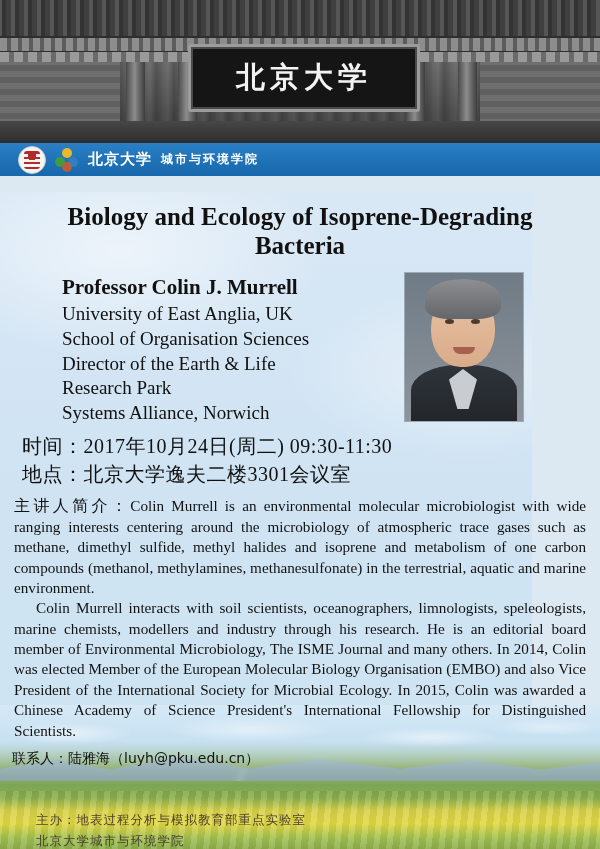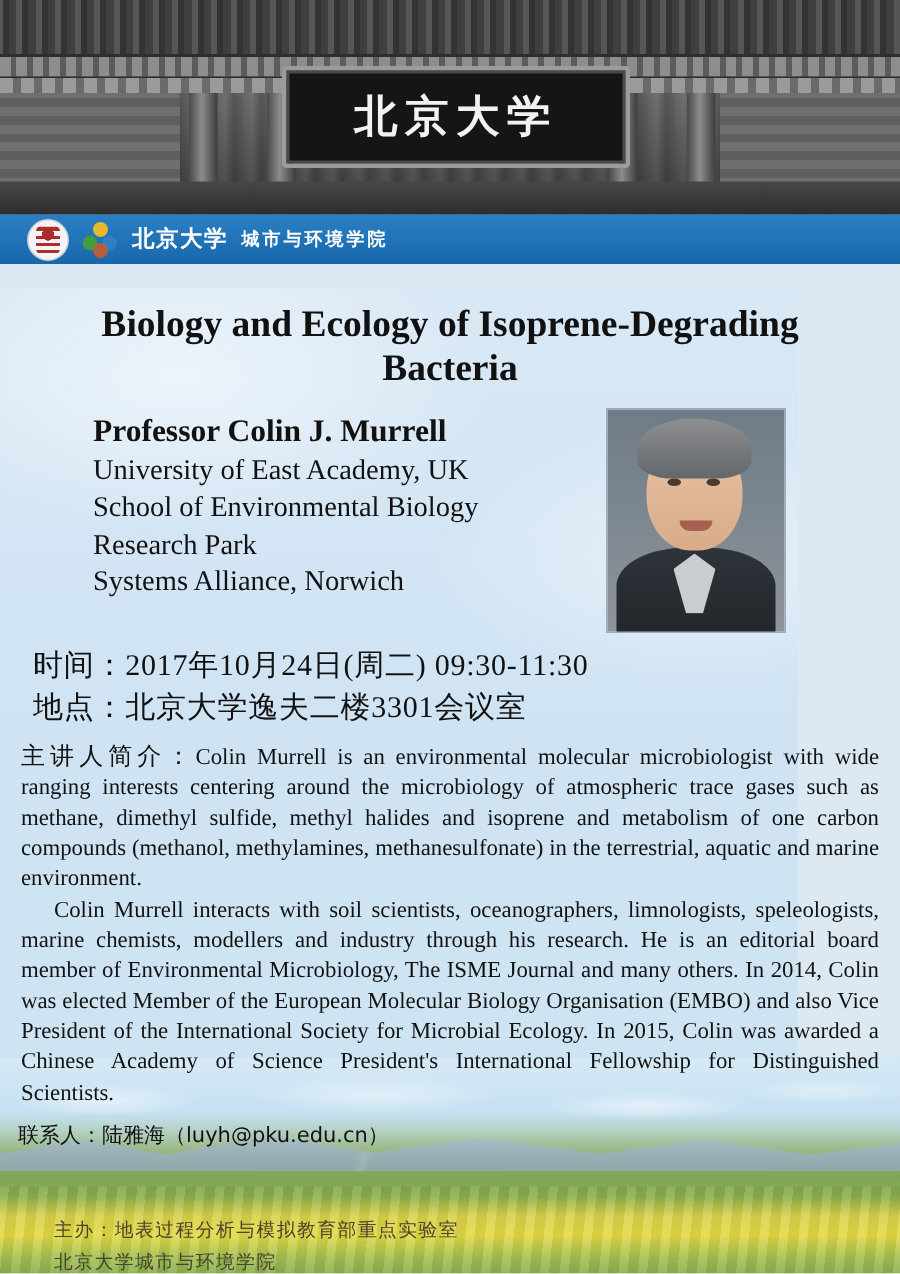--- a/index.html
+++ b/index.html
@@ -403,22 +403,23 @@
         <div class="portrait">
           <div class="body"></div>
           <div class="shirt"></div>
           <div class="head"></div>
           <div class="hair"></div>
           <div class="eyeL"></div>
           <div class="eyeR"></div>
           <div class="mouth"></div>
         </div>
         <div class="speaker-name">Professor Colin J. Murrell</div>
-        <div class="affil-line">University of East Academy, UK</div>
-        <div class="affil-line">School of Environmental Biology</div>
+        <div class="affil-line">University of East Anglia, UK</div>
+        <div class="affil-line">School of Organisation Sciences</div>
+        <div class="affil-line">Director of the Earth &amp; Life</div>
         <div class="affil-line">Research Park</div>
         <div class="affil-line">Systems Alliance, Norwich</div>
       </div>
 
       <div class="meta">
         <div class="meta-line">时间：2017年10月24日(周二) 09:30-11:30</div>
         <div class="meta-line">地点：北京大学逸夫二楼3301会议室</div>
       </div>
 
       <div class="abstract">

